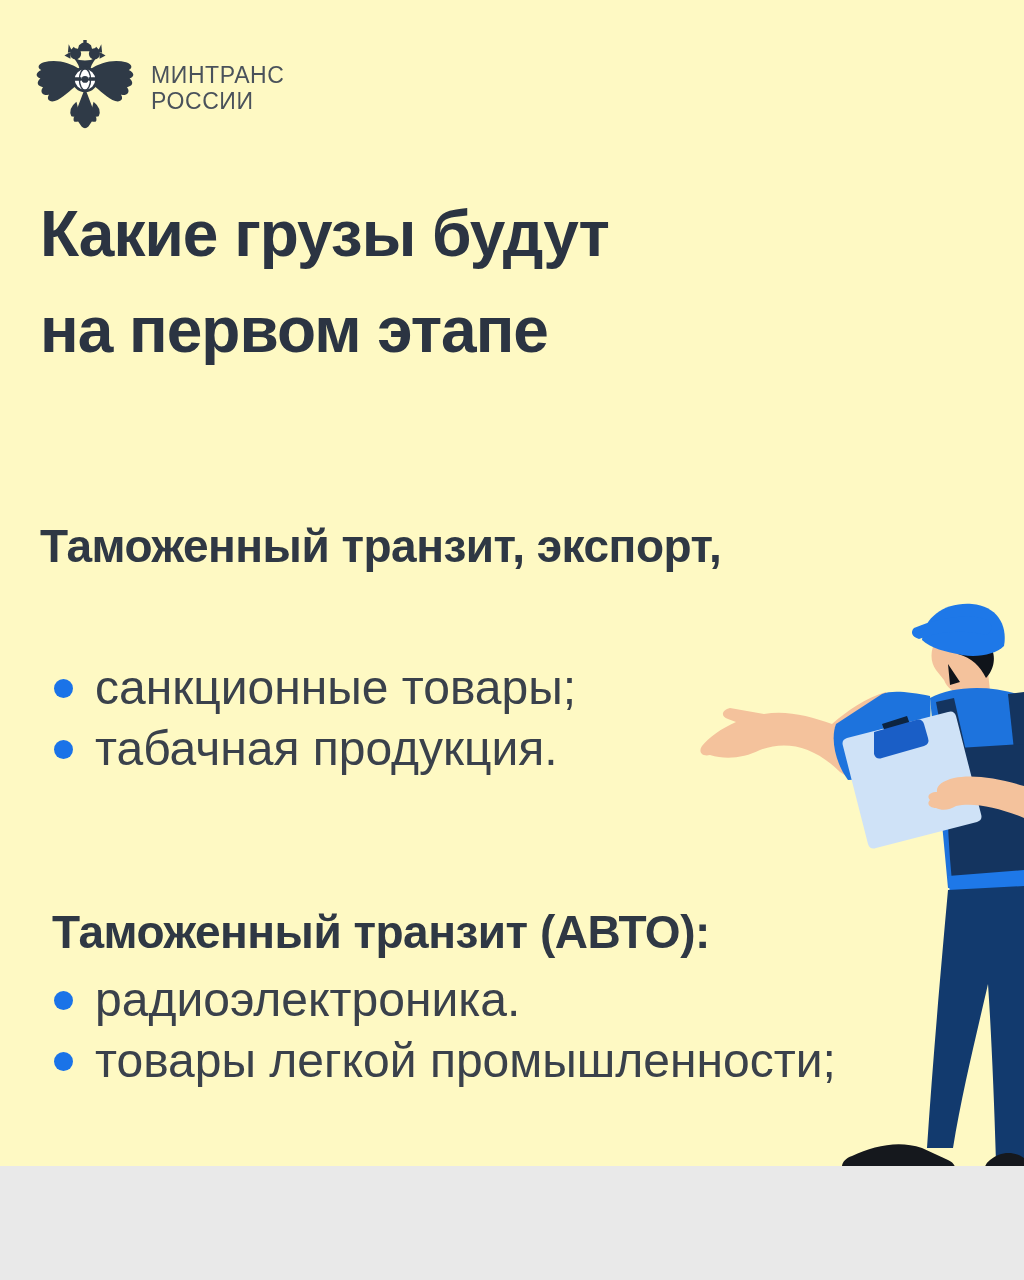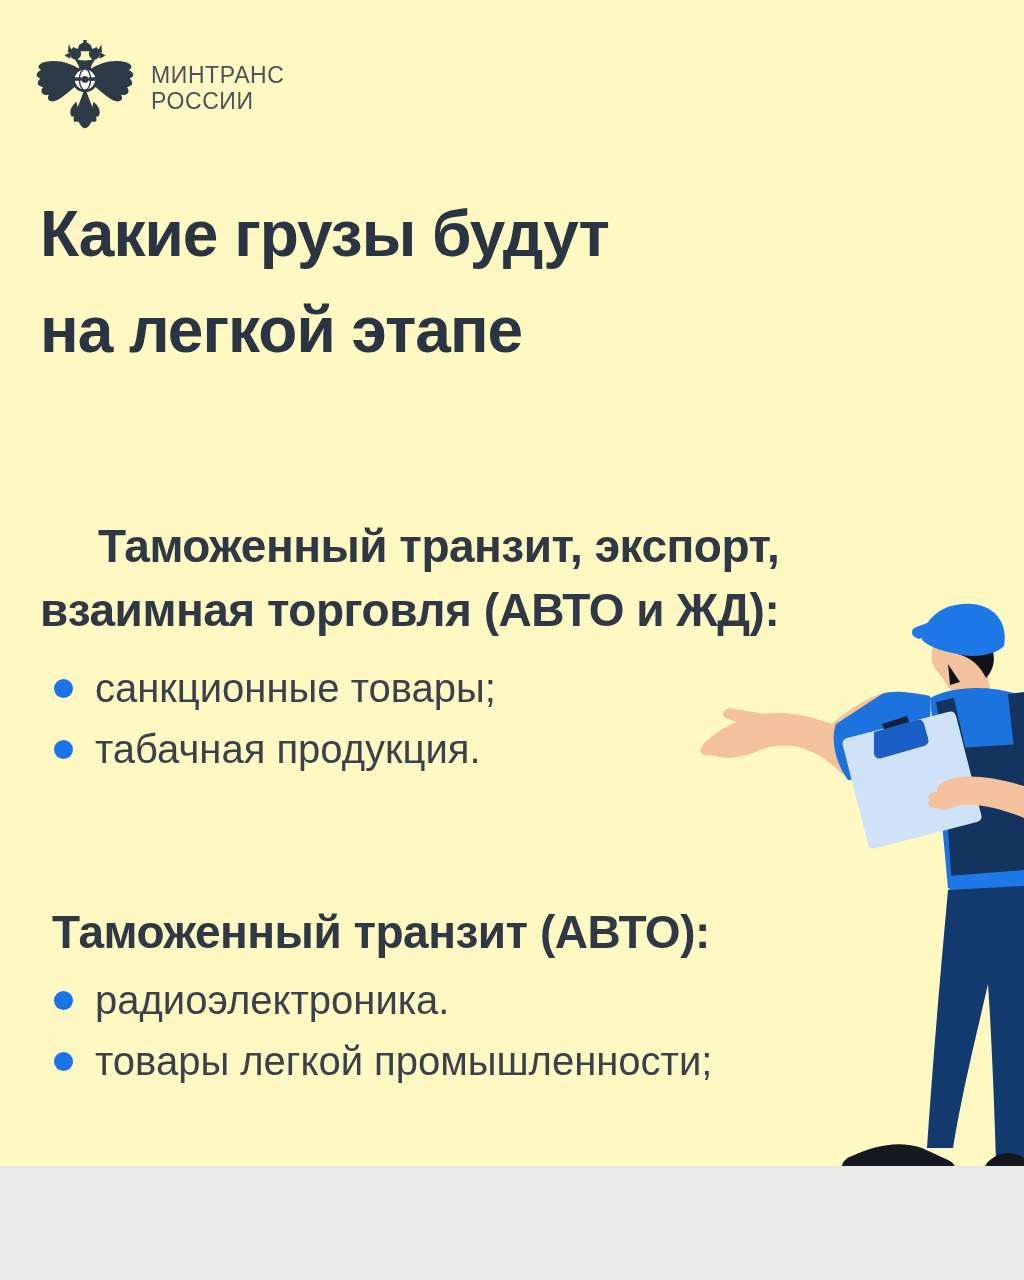--- a/index.html
+++ b/index.html
@@ -20,21 +20,21 @@
   .sec-heading{position:absolute;left:40px;color:#2f3844;font-weight:800;
                font-size:46px;line-height:64px;letter-spacing:-.5px;text-align:right;}
   .sec-heading span{display:block;}
   .sec1-heading{top:514px;}
   .sec2-heading{top:888px;}
   
   .bullets{position:absolute;left:40px;margin:0;padding:0;list-style:none;}
   .list1{top:664px;}
   .list2{top:976px;}
   .bullets li{position:relative;padding-left:55px;margin-bottom:13px;
-              color:#3a414b;font-size:40px;line-height:48px;font-weight:400;}
+              color:#3a414b;font-size:48px;line-height:48px;font-weight:400;}
   .dot{position:absolute;left:14px;top:15px;width:19px;height:19px;border-radius:50%;
        background:#1a73e8;}
   
   .worker{position:absolute;left:690px;top:588px;width:334px;height:592px;}
   
   .divider{position:absolute;left:40px;top:1229px;width:856px;height:7px;border-radius:4px;
            background:#2e3744;}
   .truck-badge{position:absolute;left:925px;top:1202px;width:62px;height:62px;}
 </style>
 </head>
@@ -77,26 +77,25 @@
       </g>
     </svg>
     <div class="logo-text">
       <span>МИНТРАНС</span>
       <span>РОССИИ</span>
     </div>
   </div>
 
   <h1 class="title" style="margin:0">
     <span>Какие грузы будут</span>
-    <span>на легкой этапе</span>
+    <span>на первом этапе</span>
   </h1>
 
   <h2 class="sec-heading sec1-heading" style="margin:0">
     <span>Таможенный транзит, экспорт,</span>
-    <span>взаимная торговля (АВТО и ЖД):</span>
   </h2>
   <ul class="bullets list1">
     <li>
       <span class="dot"></span>
       <span>санкционные товары;</span>
     </li>
     <li>
       <span class="dot"></span>
       <span>табачная продукция.</span>
     </li>

